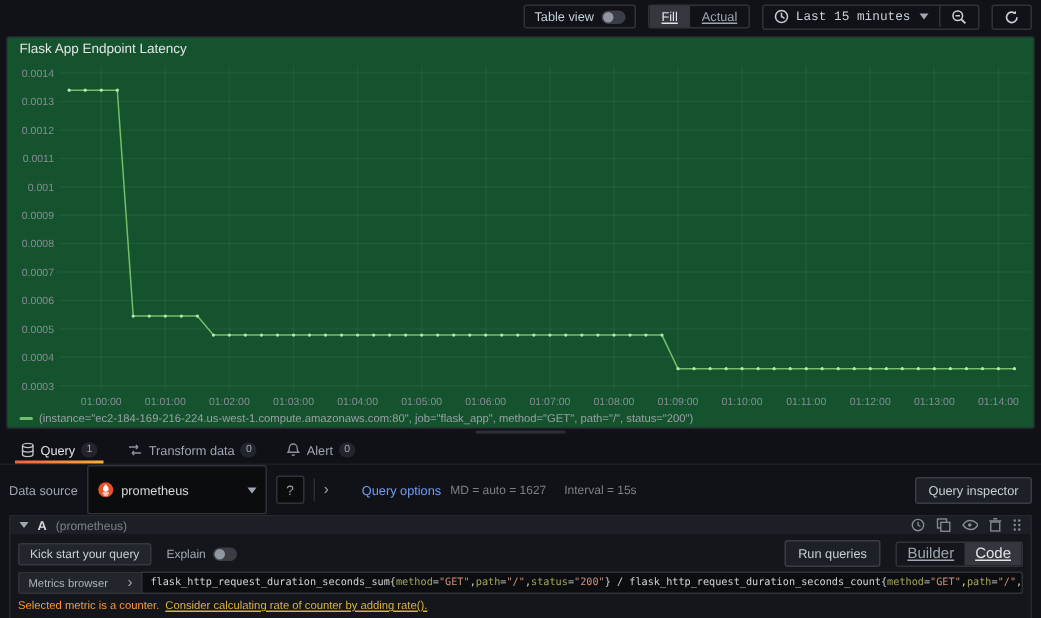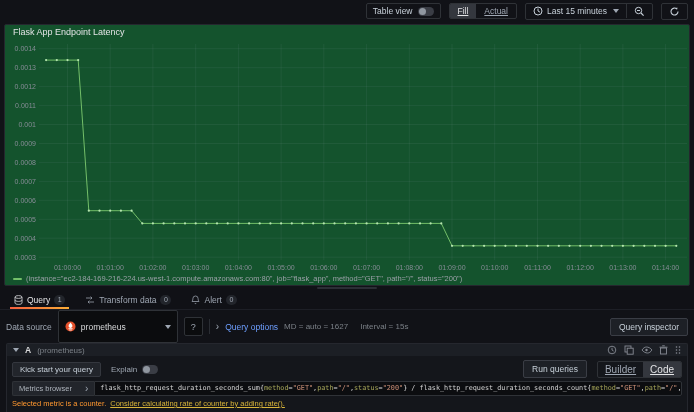--- a/index.html
+++ b/index.html
@@ -13,21 +13,21 @@
   .tv-chip{display:flex;align-items:center;gap:5px;border:1px solid #2f3237;border-radius:2px;
     padding:2px 6px;font-size:8.5px;color:#c7d0d9;cursor:pointer;}
   .switch{width:16px;height:9px;border-radius:5px;background:#3a3d45;position:relative;display:inline-block;}
   .switch::after{content:'';position:absolute;left:1px;top:1px;width:7px;height:7px;border-radius:50%;background:#9097a0;}
   .seg-group{display:flex;border:1px solid #2f3237;border-radius:2px;overflow:hidden;}
   .seg{font-size:8.5px;padding:2px 8px;color:#9fa7b3;background:transparent;border:none;cursor:pointer;
     font-family:"Liberation Sans",sans-serif;text-decoration:underline;}
   .seg.active{background:#34373e;color:#e3e4e6;}
   .tb-group{display:flex;align-items:center;border:1px solid #2f3237;border-radius:2px;}
   .tb-btn{display:flex;align-items:center;gap:4px;padding:2px 7px;background:transparent;border:none;
-    color:#c7d0d9;font-size:8.5px;cursor:pointer;font-family:Liberation Sans, sans-serif;}
+    color:#c7d0d9;font-size:8.5px;cursor:pointer;font-family:Liberation Mono, monospace;}
   .tb-divider{width:1px;height:14px;background:#2f3237;}
   .caret-down{width:0;height:0;border-left:3px solid transparent;border-right:3px solid transparent;
     border-top:4px solid #9fa7b3;display:inline-block;margin-left:2px;}
   .icon-svg{display:block;}
 
   
   .panel-wrap{flex:0 0 264px;padding:2px 4px 0 4px;}
   .panel{height:262px;background:#14532d;border:1px solid #25272e;border-radius:2px;
     display:flex;flex-direction:column;}
   .panel-title{height:15px;line-height:15px;padding-left:8px;font-size:9px;color:#e3e4e6;cursor:pointer;}
@@ -58,21 +58,21 @@
   
   .ds-row{flex:0 0 27px;display:flex;align-items:center;gap:6px;padding:0 6px;background:#111217;}
   .ds-label{font-size:8.5px;color:#9fa7b3;}
   .ds-select{display:flex;align-items:center;gap:5px;background:#0b0c0e;border:1px solid #2f3237;
     border-radius:2px;height:33px;padding:0 6px;min-width:120px;cursor:pointer;}
   .ds-select-text{font-size:8.5px;color:#d8d9da;flex:1;}
   .round-btn{width:19px;height:19px;border-radius:2px;border:1px solid #2f3237;background:#0b0c0e;
     color:#9fa7b3;font-size:9px;display:flex;align-items:center;justify-content:center;cursor:pointer;}
   .v-sep{width:1px;height:15px;background:#2a2d33;}
   .chev{color:#9fa7b3;font-size:10px;line-height:10px;}
-  .qo-link{font-size:8.5px;color:#6e9fff;cursor:pointer;}
+  .qo-link{font-size:8.5px;color:#6e9fff;cursor:pointer;margin-left:16px;}
   .qo-summary{font-size:8px;color:#7b8087;display:flex;gap:12px;}
   .spacer{flex:1;}
   .btn-secondary{border:1px solid #3a3d45;background:#1d2026;color:#c7d0d9;font-size:8.5px;
     border-radius:2px;padding:3px 8px;cursor:pointer;font-family:"Liberation Sans",sans-serif;}
 
   
   .query-section{flex:1;display:flex;flex-direction:column;background:#111217;padding:0 6px;}
   .qrow-header{flex:0 0 13px;display:flex;align-items:center;gap:6px;background:#1c1f25;
     border:1px solid #25272e;border-bottom:none;border-radius:2px 2px 0 0;padding:0 6px;}
   .tri-down{width:0;height:0;border-left:3px solid transparent;border-right:3px solid transparent;

